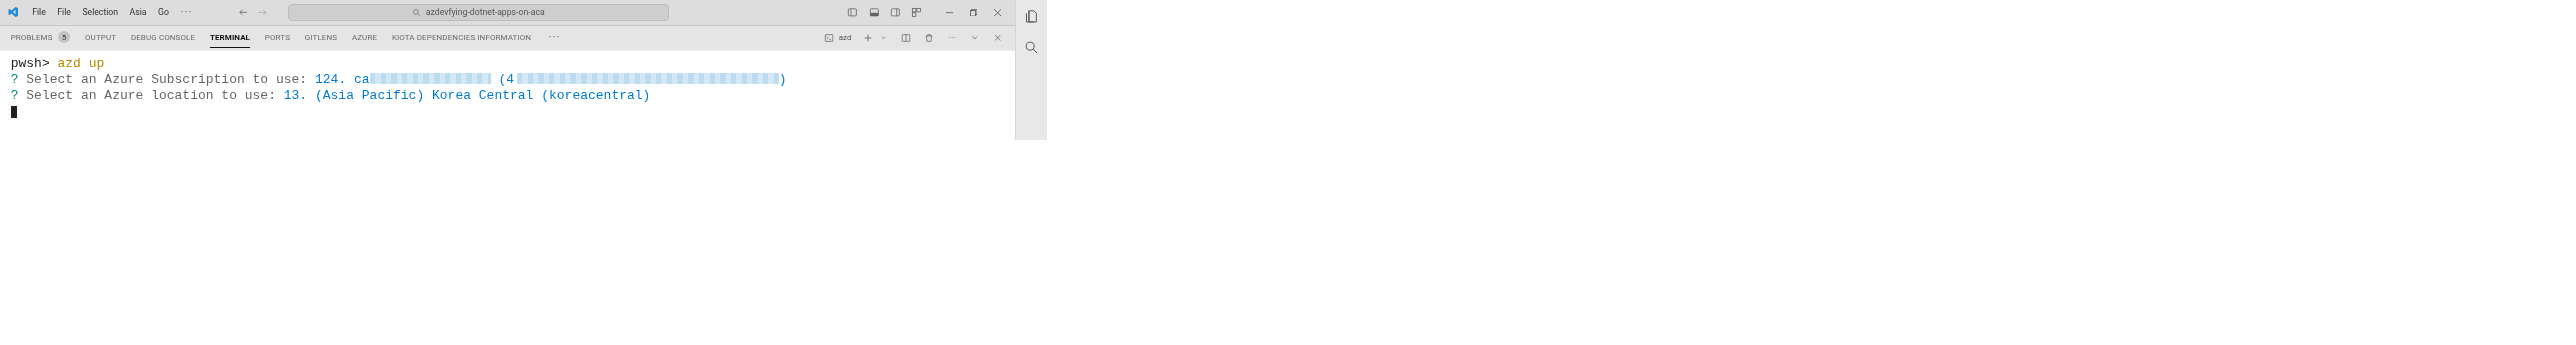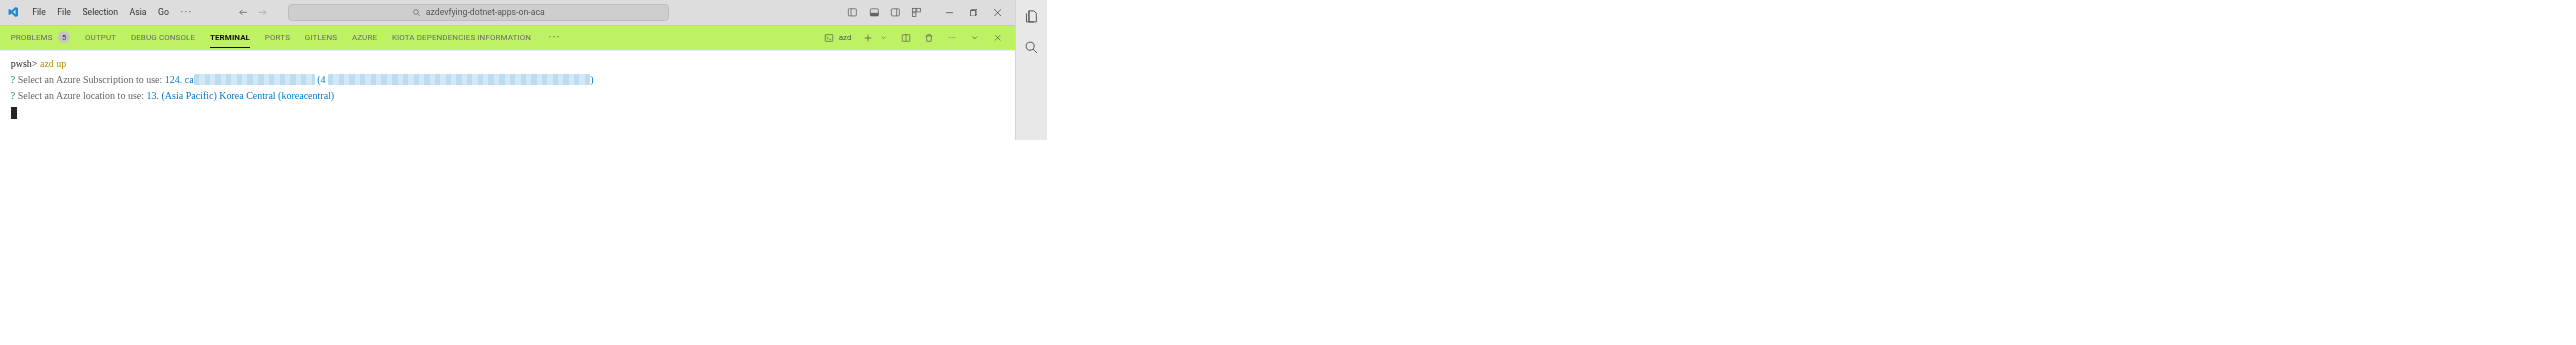--- a/index.html
+++ b/index.html
@@ -78,21 +78,21 @@
     .window-controls { display: flex; align-items: center; gap: 0; margin-left: 6.7px; }
     .window-btn {
       width: 24px; height: 20px;
       display: flex; align-items: center; justify-content: center;
       color: #333;
     }
 
     
     .panel-tabs {
       height: 25.5px;
-      background: #bef264;
+      background: #e5e5e5;
       display: flex;
       align-items: center;
       padding: 0 10.7px;
       gap: 14.8px;
       border-bottom: 0.7px solid #eee;
     }
     .panel-tab {
       font-size: 8px;
       text-transform: uppercase;
       letter-spacing: 0.1px;
@@ -131,22 +131,22 @@
     }
     .panel-actions .iconbtn {
       width: 13.4px; height: 13.4px;
       display: inline-flex; align-items: center; justify-content: center;
     }
 
     
     .terminal {
       flex: 1;
       padding: 5.4px 10.7px 5.4px 10.7px;
-      font-family: Liberation Serif, serif;
-      font-size: 10px;
+      font-family: Liberation Mono, monospace;
+      font-size: 13px;
       line-height: 16px;
       white-space: pre;
       overflow: hidden;
       background: #fff;
       color: #222;
     }
     .term-prompt { color: #222; }
     .term-cmd { color: #b58a00; }
     .term-q { color: #008080; }
     .term-gray { color: #666; }

